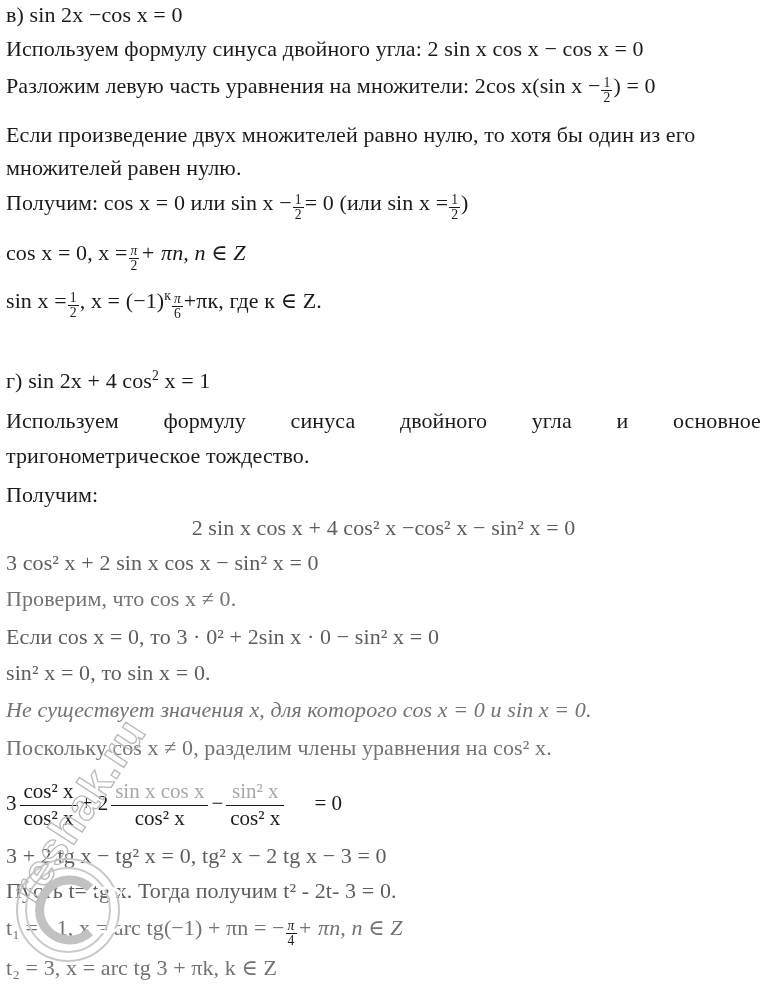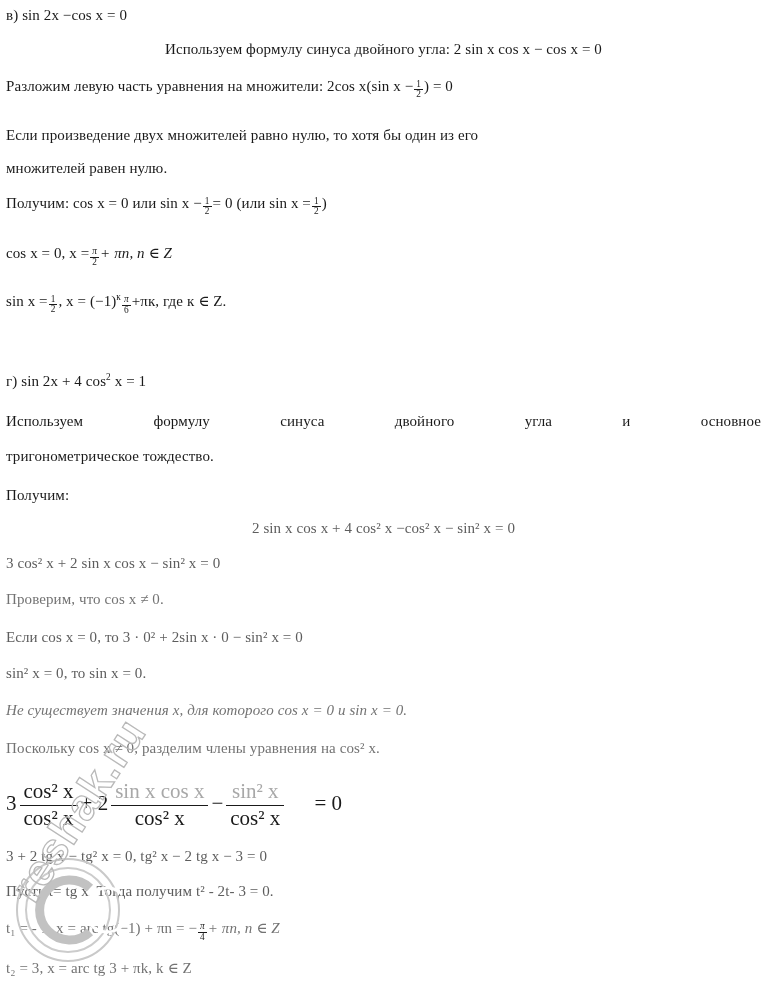--- a/index.html
+++ b/index.html
@@ -19,21 +19,21 @@
     position: relative;
     width: 767px;
     height: 985px;
     padding: 0;
     box-sizing: border-box;
   }
   .line {
     position: absolute;
     left: 6px;
     right: 6px;
-    font-size: 15px;
+    font-size: 22px;
     line-height: 26px;
     white-space: nowrap;
     letter-spacing: 0.1px;
   }
   .line.just {
     white-space: normal;
     text-align: justify;
     text-align-last: justify;
   }
   .mathit { font-style: italic; }
@@ -125,21 +125,21 @@
 </head>
 <body>
 
 <div class="page">
 
   <div class="line" style="top:2px;">
     <span>в)</span>
     <span>sin 2x −cos x = 0</span>
   </div>
 
-  <div class="line" style="top:36px;text-align:center;">
+  <div class="line" style="top:36px;">
     <span>Используем формулу синуса двойного угла:</span>
     <span>2 sin x cos x − cos x = 0</span>
   </div>
 
   <div class="line" style="top:73px;">
     <span>Разложим левую часть уравнения на множители:</span>
     <span>2cos x(sin x −</span><span class="frac"><span class="num">1</span><span class="den">2</span></span><span>) = 0</span>
   </div>
 
   <div class="line" style="top:155px;">множителей равен нулю.</div>

